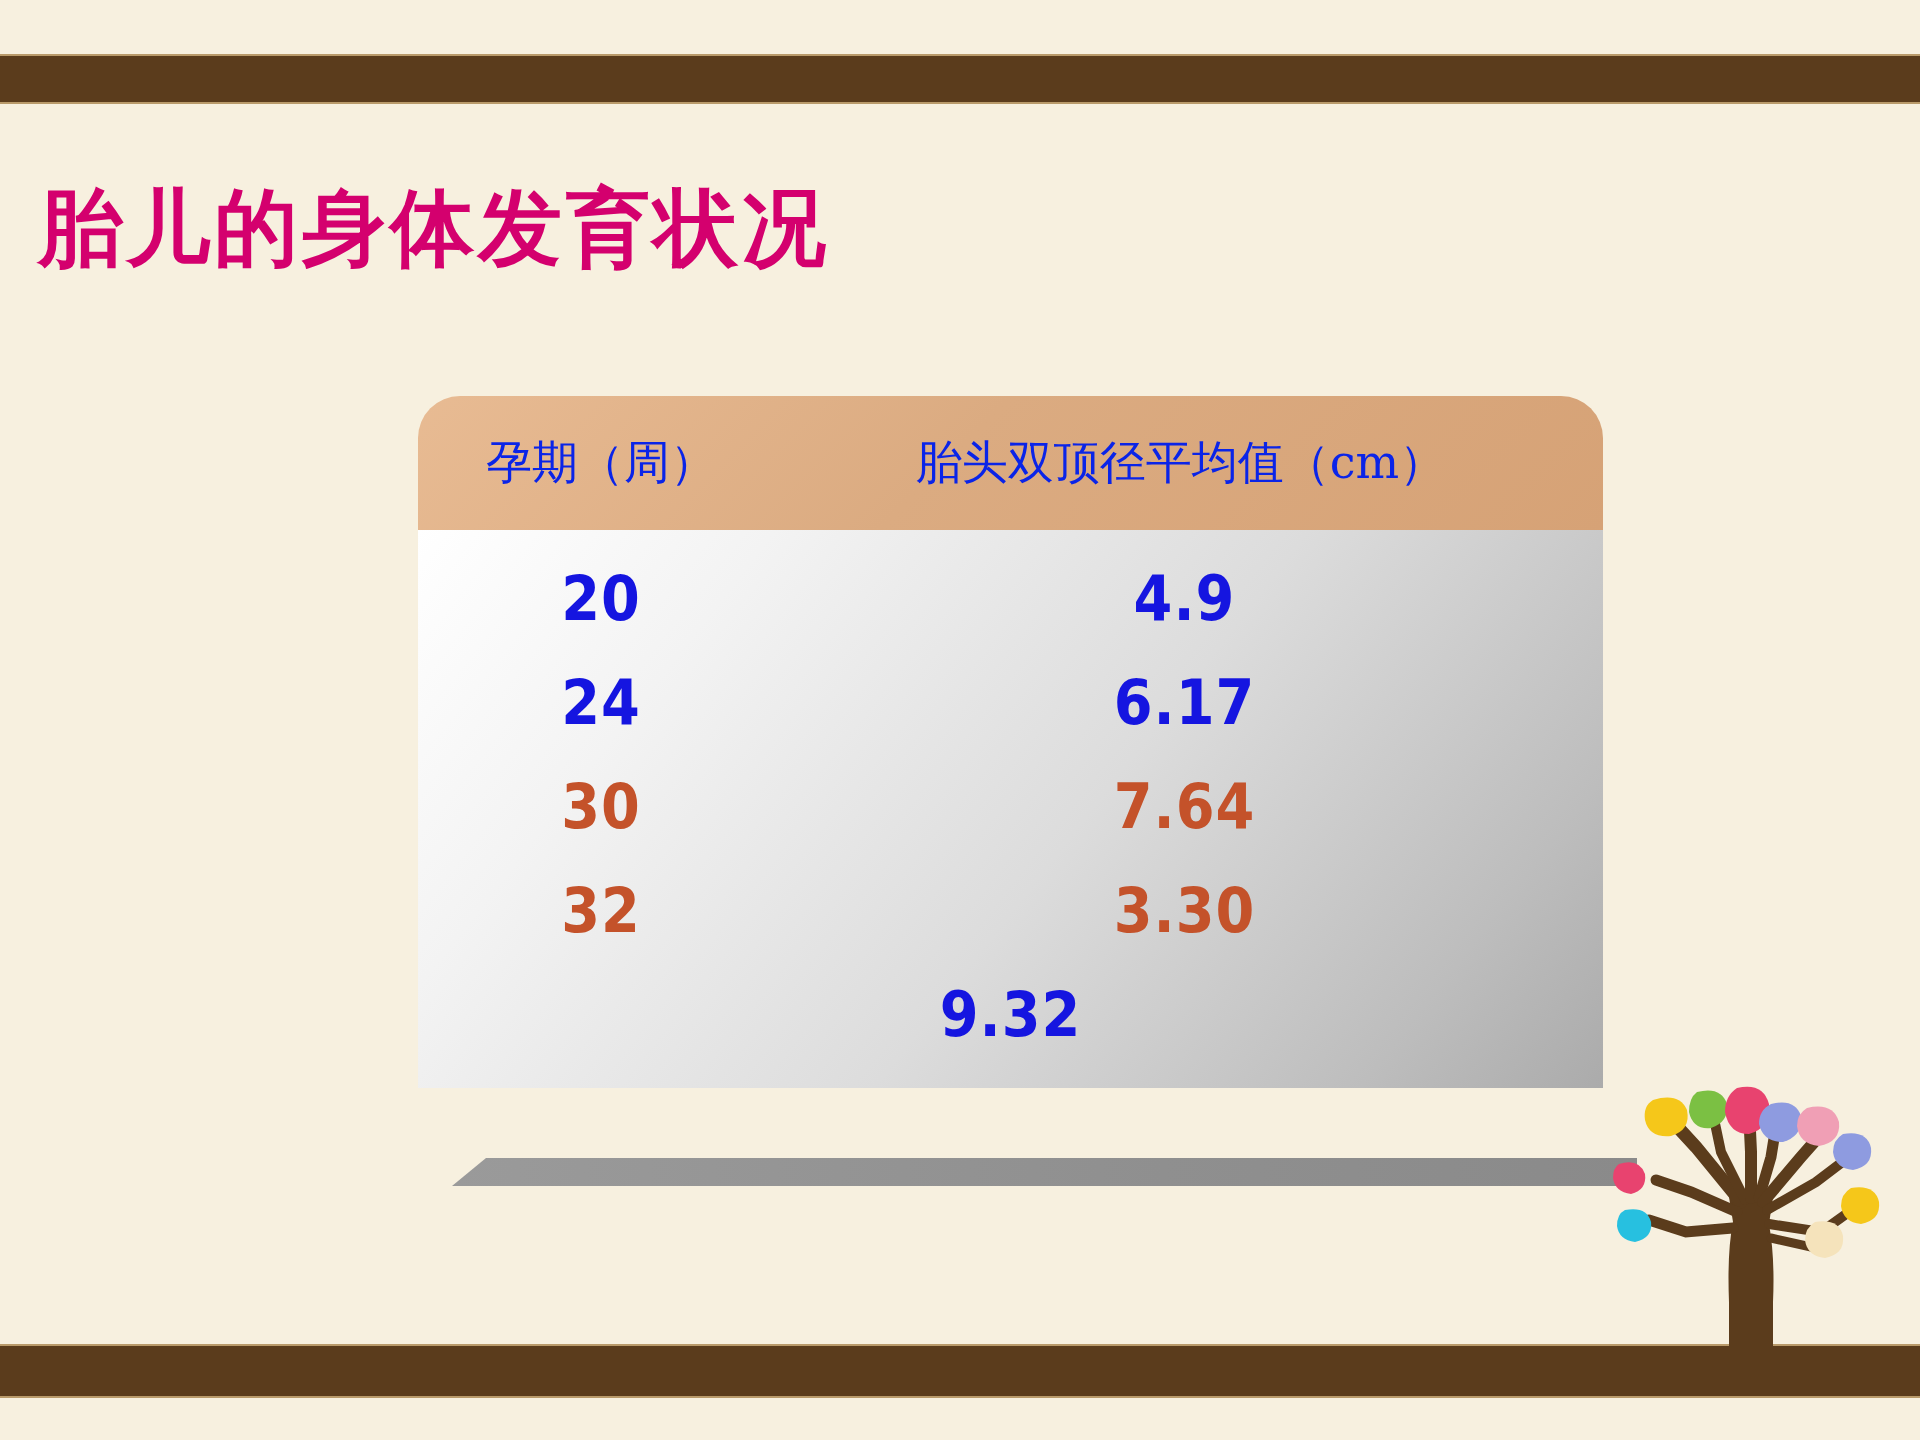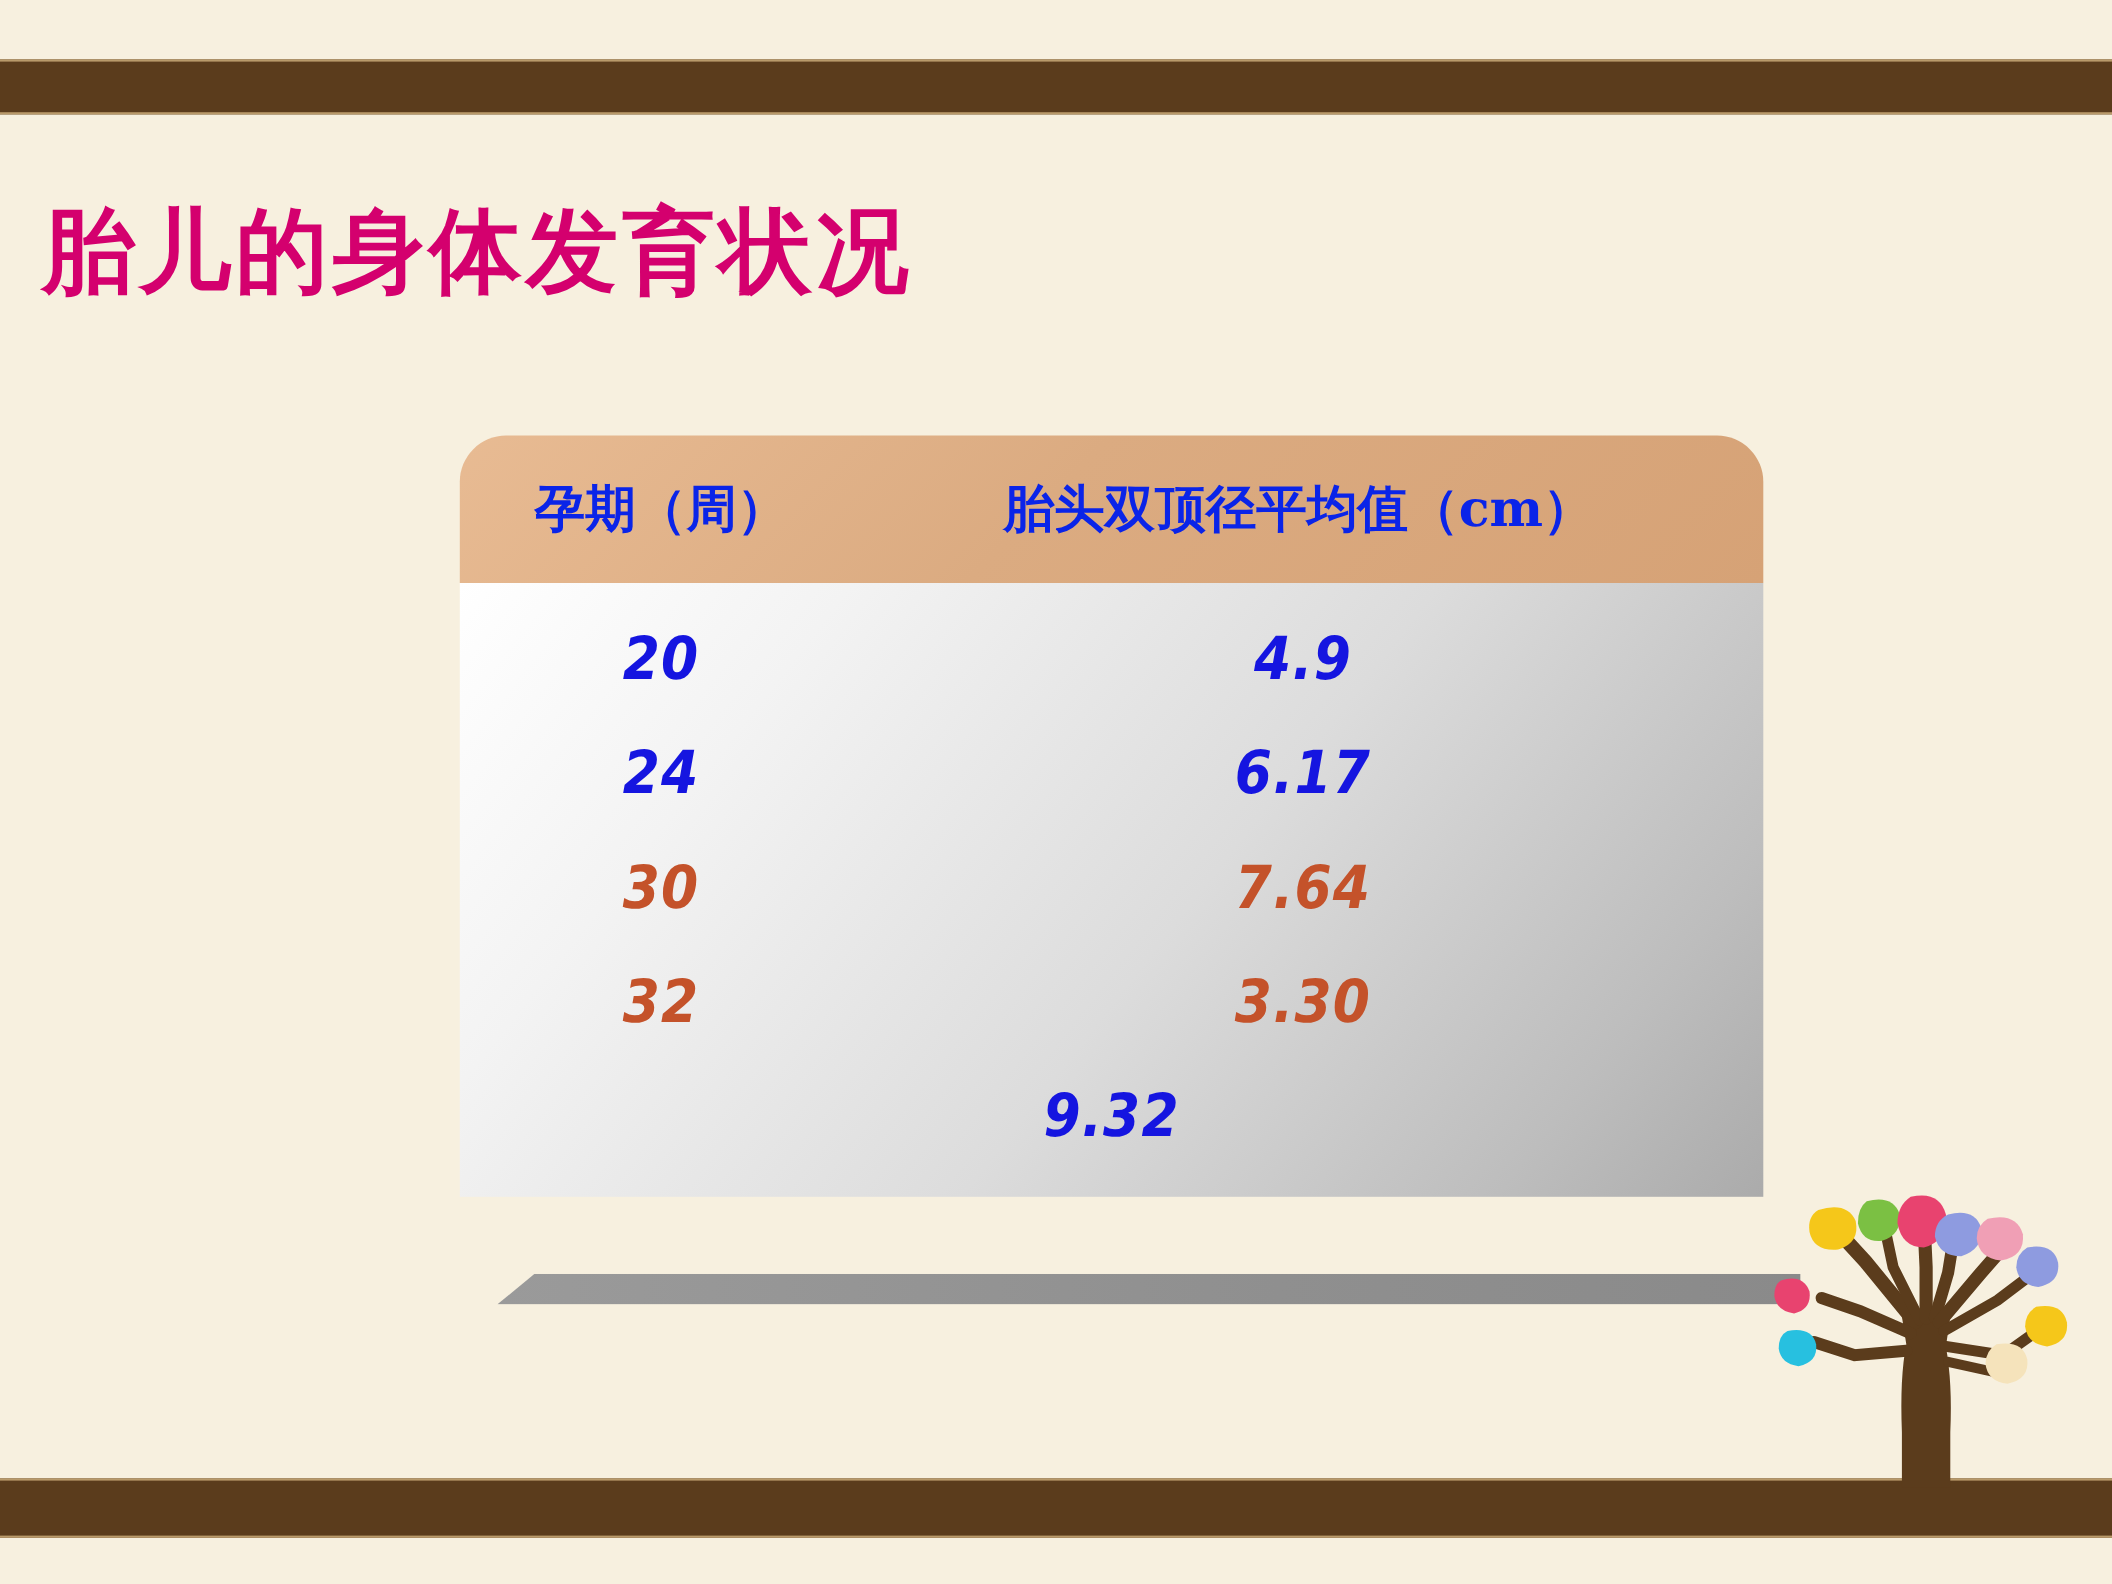--- a/index.html
+++ b/index.html
@@ -74,44 +74,43 @@
     border-radius: 42px 42px 0 0;
     background: linear-gradient(135deg, #e8bb93 0%, #dbab81 45%, #d6a276 100%);
     display: flex;
     align-items: center;
     position: relative;
     z-index: 3;
   }
   .hdr-cell {
     color: #0a24e8;
     font-family: "DejaVu Serif", "Liberation Serif", serif;
-    font-weight: 700;
+    font-weight: 400;
     font-size: 46px;
     white-space: nowrap;
   }
   .hdr-cell.weeks { width: 330px; text-align: center; padding-left: 18px; }
   .hdr-cell.bpd   { flex: 1; text-align: center; padding-right: 8px; }
 
   #table-body {
     background: linear-gradient(128deg, #ffffff 0%, #f3f3f3 22%, #dcdcdc 55%, #bdbdbd 85%, #ababab 100%);
     padding: 16px 0 22px 0;
     position: relative;
     z-index: 3;
   }
   .row {
     display: flex;
     align-items: center;
     height: 104px;
   }
   .cell {
     font-family: "DejaVu Sans Condensed", "DejaVu Sans", "Liberation Sans", sans-serif;
     font-weight: 700;
-    font-size: 54px;
+    font-size: 62px;
     letter-spacing: 1px;
-    font-style: italic;
   }
   .cell.weeks { width: 330px; text-align: center; padding-left: 18px; }
   .cell.value { flex: 1; text-align: center; }
   .c-blue   { color: #1515e0; }
   .c-orange { color: #c4522a; }
 
   
   #tree {
     position: absolute;
     left: 1596px;

